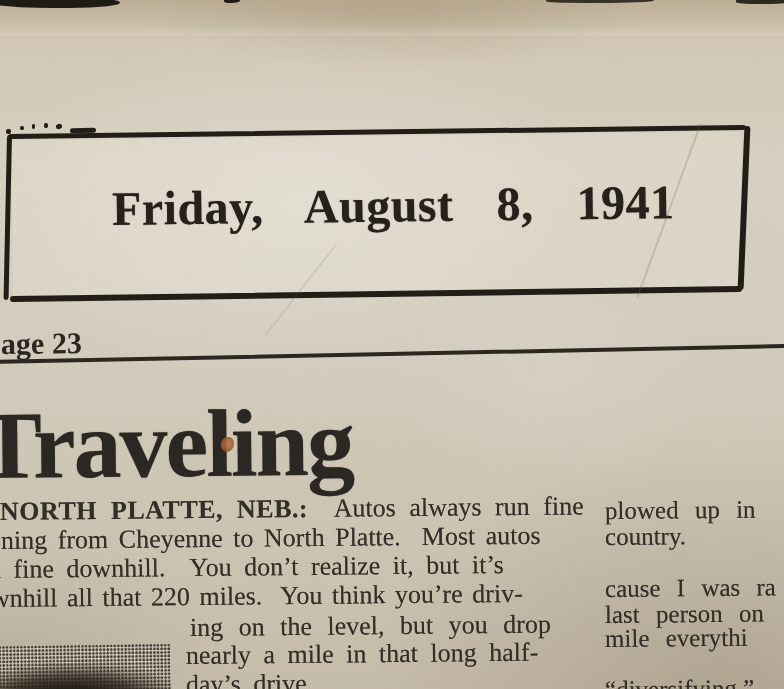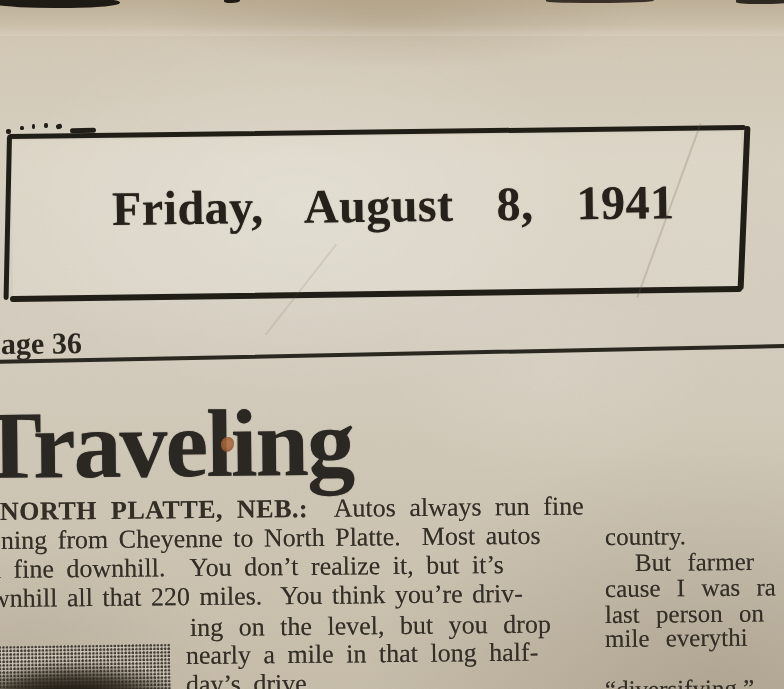--- a/index.html
+++ b/index.html
@@ -107,36 +107,36 @@
   <div class="tick" style="left:32px;top:124px;width:3px;height:5px;"></div>
   <div class="tick" style="left:44px;top:123px;width:4px;height:5px;"></div>
   <div class="tick" style="left:56px;top:124px;width:6px;height:5px;transform:rotate(-15deg);"></div>
   <div class="tick" style="left:70px;top:128px;width:26px;height:5px;border-radius:3px;transform:rotate(-2deg);"></div>
 
   <div class="masthead-date">Friday,  August  8,  1941</div>
 
   <div class="crease" style="left:668px;top:118px;width:2px;height:185px;transform:rotate(20deg);"></div>
   <div class="crease" style="left:300px;top:232px;width:1.5px;height:115px;transform:rotate(38deg);opacity:0.6;"></div>
 
-  <div class="page-label ink">age 36</div>
+  <div class="page-label ink">age 23</div>
   <div class="rule"></div>
 
   <div class="headline">Traveling</div>
   <div class="stain"></div>
 
   <div class="tl l1"><b class="dateline">NORTH PLATTE, NEB.:</b><span>  Autos always run fine</span></div>
   <div class="tl l2">ning from Cheyenne to North Platte.  Most autos</div>
   <div class="tl l3">n fine downhill.  You don’t realize it, but it’s</div>
   <div class="tl l4">wnhill all that 220 miles.  You think you’re driv-</div>
   <div class="tl l5">ing on the level, but you drop</div>
   <div class="tl l6">nearly a mile in that long half-</div>
   <div class="tl l7">day’s drive</div>
 
+  <div class="tl rc r1">plowed up in</div>
   <div class="tl rc r2">country.</div>
-  <div class="tl rc r3">But farmer</div>
   <div class="tl rc r4">cause I was ra</div>
   <div class="tl rc r5">last person on</div>
   <div class="tl rc r6">mile everythi</div>
   <div class="tl rc r8">“diversifying.”</div>
 
   <div class="photo"></div>
 
   <svg class="grain" xmlns="http://www.w3.org/2000/svg">
     <filter id="grainf">
       <feTurbulence type="fractalNoise" baseFrequency="0.8" numOctaves="2" stitchTiles="stitch"></feTurbulence>

